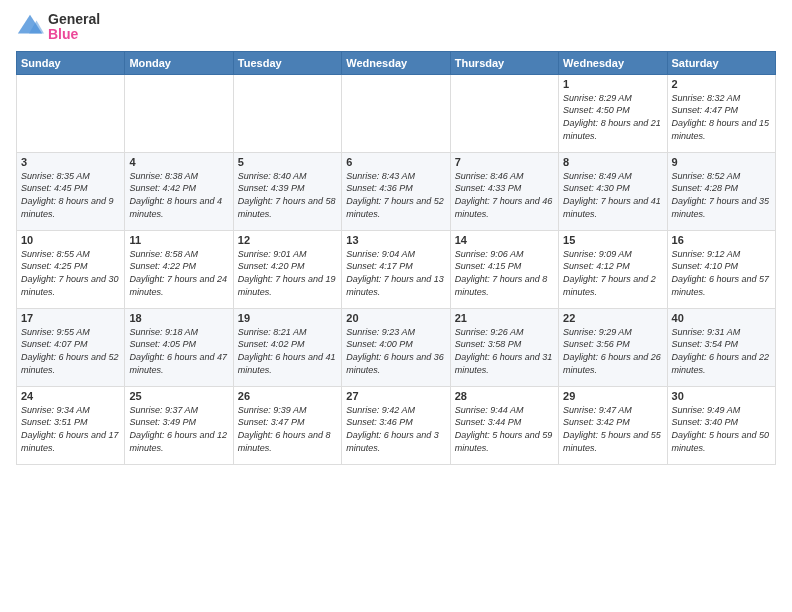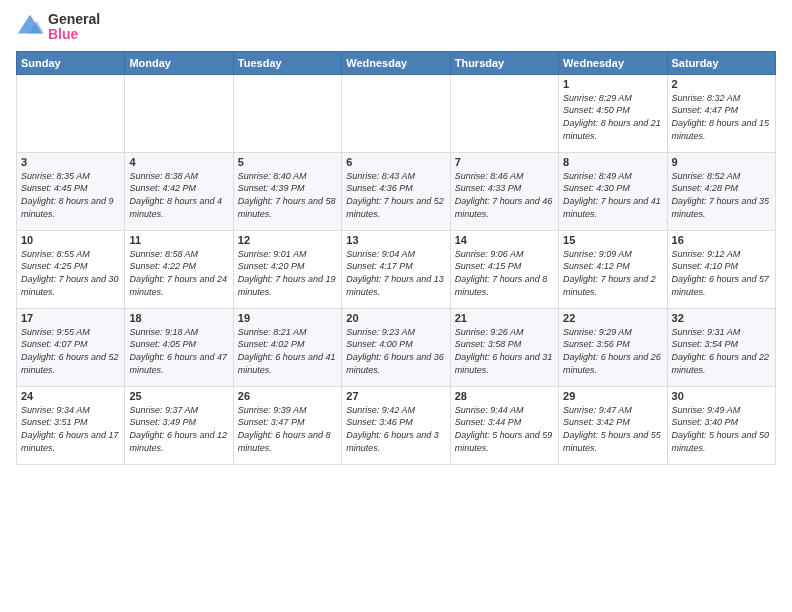--- a/index.html
+++ b/index.html
@@ -269,21 +269,21 @@
 Sunset: 3:58 PM
 Daylight: 6 hours and 31 minutes.</div>
           </td>
           <td>
             <span class="day-num">22</span>
             <div class="day-info">Sunrise: 9:29 AM
 Sunset: 3:56 PM
 Daylight: 6 hours and 26 minutes.</div>
           </td>
           <td>
-            <span class="day-num">32</span>
+            <span class="day-num">40</span>
             <div class="day-info">Sunrise: 9:31 AM
 Sunset: 3:54 PM
 Daylight: 6 hours and 22 minutes.</div>
           </td>
         </tr>
         <tr>
           <td>
             <span class="day-num">24</span>
             <div class="day-info">Sunrise: 9:34 AM
 Sunset: 3:51 PM

